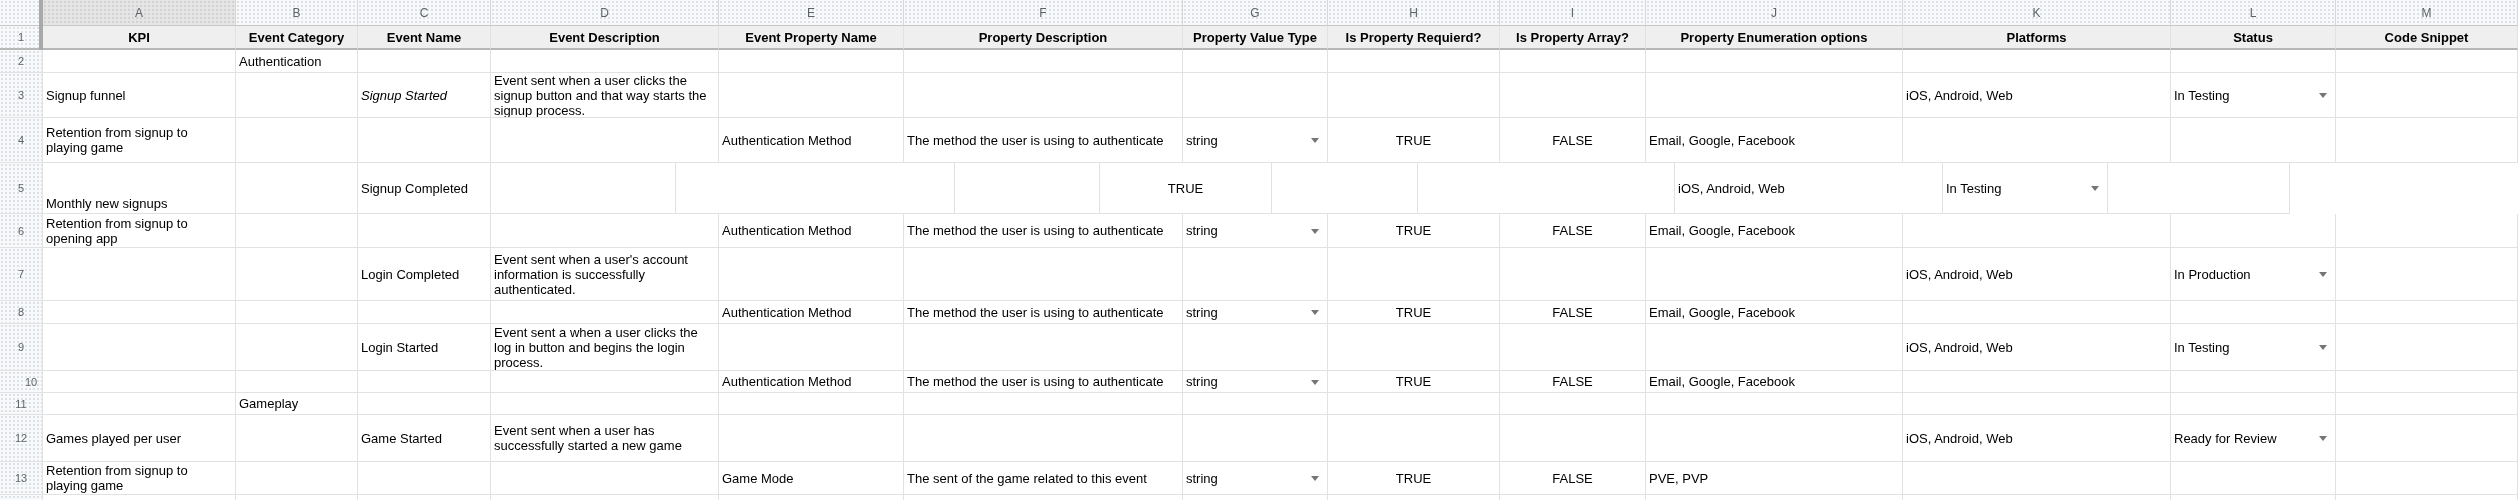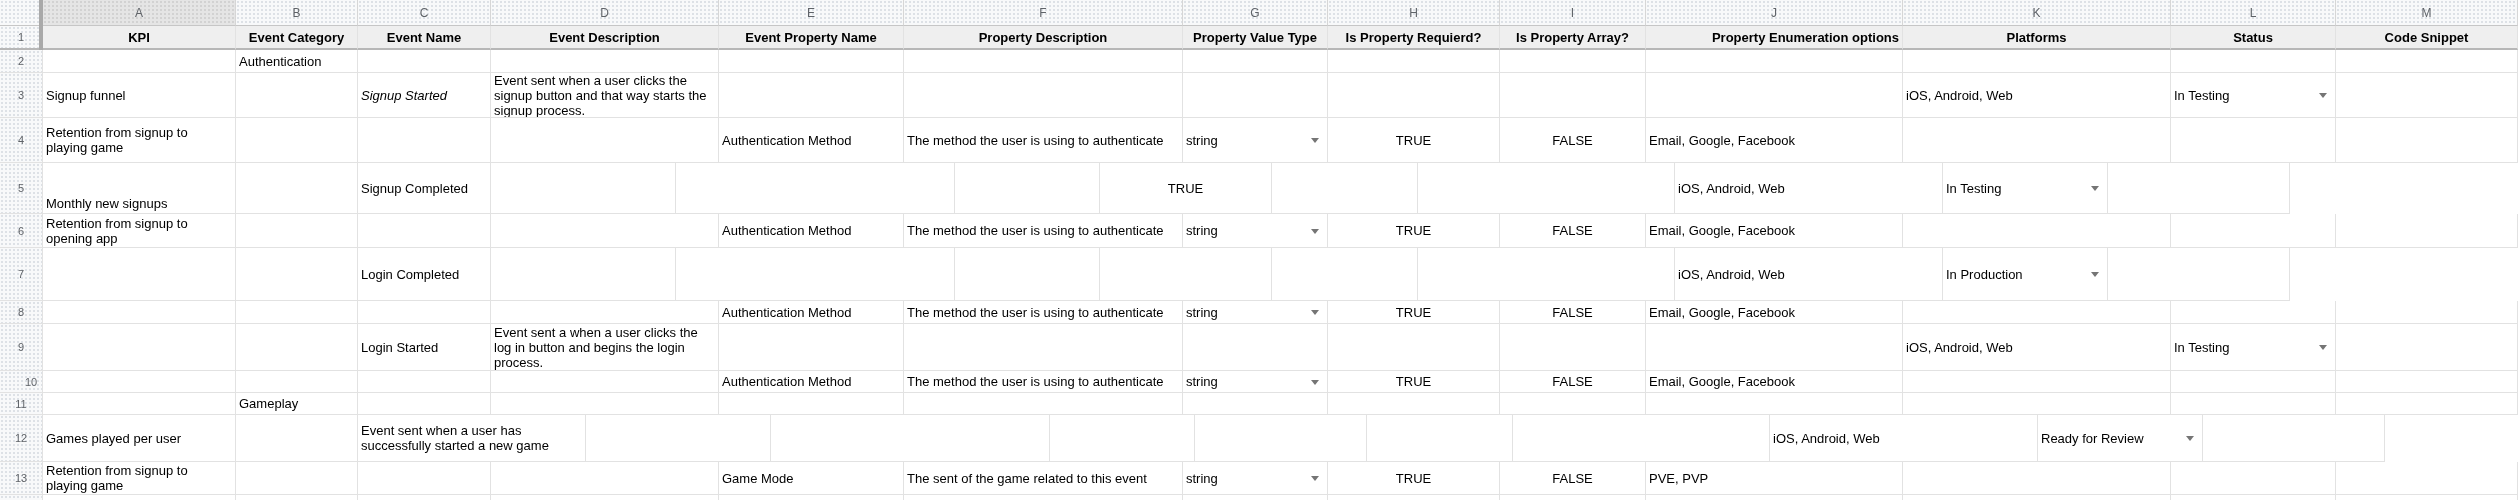--- a/index.html
+++ b/index.html
@@ -125,21 +125,21 @@
         </div>
         <div class="cell" style="width: 145px; height: 24px;">
           <div class="txt">Property Value Type</div>
         </div>
         <div class="cell" style="width: 172px; height: 24px;">
           <div class="txt">Is Property Requierd?</div>
         </div>
         <div class="cell" style="width: 146px; height: 24px;">
           <div class="txt">Is Property Array?</div>
         </div>
-        <div class="cell" style="width: 257px; height: 24px; text-align: right;">
+        <div class="cell" style="width: 257px; height: 24px;">
           <div class="txt">Property Enumeration options</div>
         </div>
         <div class="cell" style="width: 268px; height: 24px;">
           <div class="txt">Platforms</div>
         </div>
         <div class="cell" style="width: 165px; height: 24px;">
           <div class="txt">Status</div>
         </div>
         <div class="cell" style="width: 182px; height: 24px;">
           <div class="txt">Code Snippet</div>
@@ -278,20 +278,23 @@
         <div class="cell" style="width: 165px; height: 34px;"></div>
         <div class="cell" style="width: 182px; height: 34px;"></div>
       </div>
       <div class="grid-row">
         <div class="gutter" style="width: 43px; height: 53px;">7</div>
         <div class="cell" style="width: 193px; height: 53px;"></div>
         <div class="cell" style="width: 122px; height: 53px;"></div>
         <div class="cell" style="width: 133px; height: 53px;">
           <span class="txt">Login Completed</span>
         </div>
+        <div class="cell" style="width: 228px; height: 53px;">
+          <span class="txt">Event sent when a user's account information is successfully authenticated.</span>
+        </div>
         <div class="cell" style="width: 185px; height: 53px;"></div>
         <div class="cell" style="width: 279px; height: 53px;"></div>
         <div class="cell" style="width: 145px; height: 53px;"></div>
         <div class="cell" style="width: 172px; height: 53px;"></div>
         <div class="cell" style="width: 146px; height: 53px;"></div>
         <div class="cell" style="width: 257px; height: 53px;"></div>
         <div class="cell" style="width: 268px; height: 53px;">
           <span class="txt">iOS, Android, Web</span>
         </div>
         <div class="cell" style="width: 165px; height: 53px;">
@@ -400,20 +403,23 @@
         <div class="cell" style="width: 268px; height: 22px;"></div>
         <div class="cell" style="width: 165px; height: 22px;"></div>
         <div class="cell" style="width: 182px; height: 22px;"></div>
       </div>
       <div class="grid-row">
         <div class="gutter" style="width: 43px; height: 47px;">12</div>
         <div class="cell" style="width: 193px; height: 47px;">
           <span class="txt">Games played per user</span>
         </div>
         <div class="cell" style="width: 122px; height: 47px;"></div>
+        <div class="cell" style="width: 133px; height: 47px;">
+          <span class="txt">Game Started</span>
+        </div>
         <div class="cell" style="width: 228px; height: 47px;">
           <span class="txt">Event sent when a user has successfully started a new game</span>
         </div>
         <div class="cell" style="width: 185px; height: 47px;"></div>
         <div class="cell" style="width: 279px; height: 47px;"></div>
         <div class="cell" style="width: 145px; height: 47px;"></div>
         <div class="cell" style="width: 172px; height: 47px;"></div>
         <div class="cell" style="width: 146px; height: 47px;"></div>
         <div class="cell" style="width: 257px; height: 47px;"></div>
         <div class="cell" style="width: 268px; height: 47px;">

